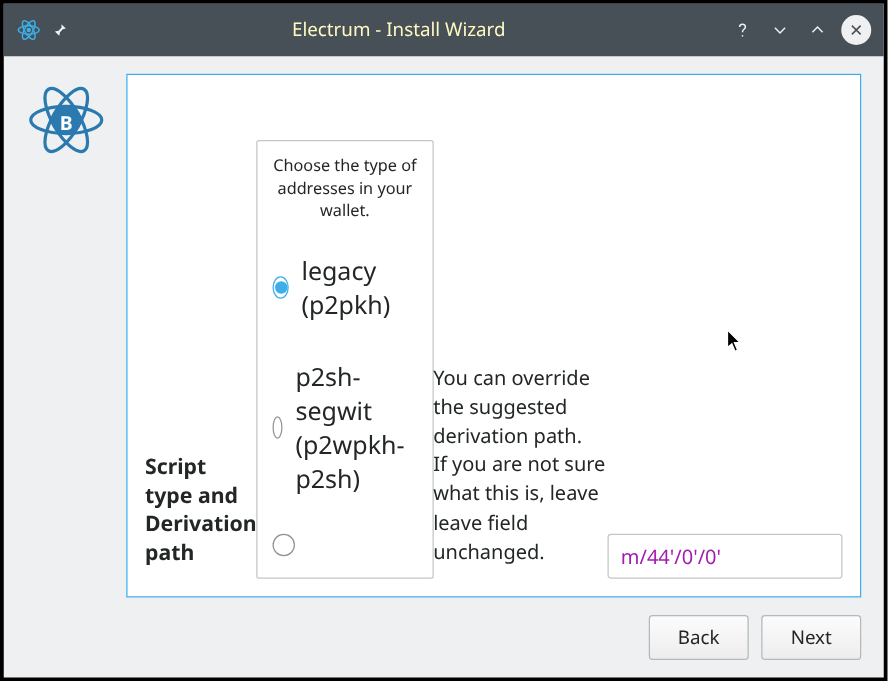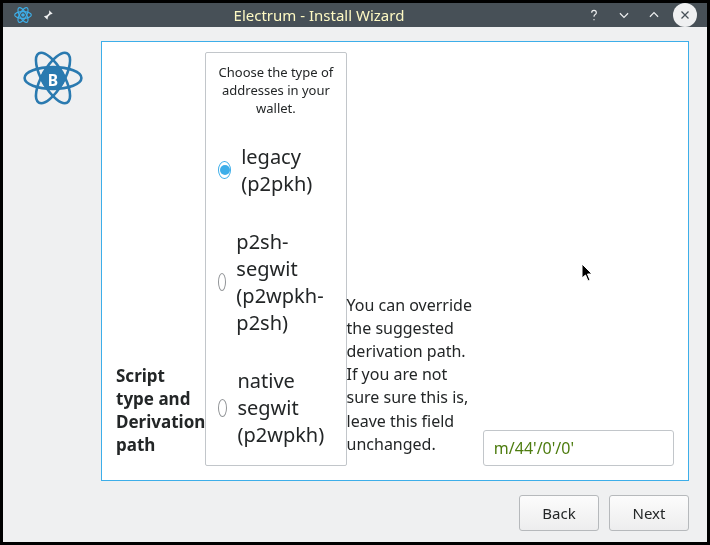--- a/index.html
+++ b/index.html
@@ -118,21 +118,21 @@
     margin-top: 76px;
     margin-bottom: 10px;
   }
   .path-input {
     width: 100%;
     border: 1px solid #c2c6ca;
     border-radius: 3px;
     font-size: 16px;
     padding: 6px 10px;
     font-family: inherit;
-    color: #4d7c0f;
+    color: #a21caf;
   }
   .footer {
     display: flex;
     justify-content: flex-end;
     gap: 10px;
     padding: 6px 18px 14px 18px;
     align-items: center;
   }
   .btn {
     min-width: 80px;
@@ -220,27 +220,26 @@
           <div class="radio-row">
             <span class="radio checked"></span>
             <span>legacy (p2pkh)</span>
           </div>
           <div class="radio-row">
             <span class="radio"></span>
             <span>p2sh-segwit (p2wpkh-p2sh)</span>
           </div>
           <div class="radio-row">
             <span class="radio"></span>
-            <span>native segwit (p2wpkh)</span>
           </div>
         </div>
 
         <div class="hint">
           <div>You can override the suggested derivation path.</div>
-          <div>If you are not sure sure this is, leave this field unchanged.</div>
+          <div>If you are not sure what this is, leave leave field unchanged.</div>
         </div>
 
         <input class="path-input" type="text" value="m/44'/0'/0'" style="">
       </div>
     </div>
 
     <div class="footer">
       <div class="btn">Back</div>
       <div class="btn">Next</div>
     </div>

